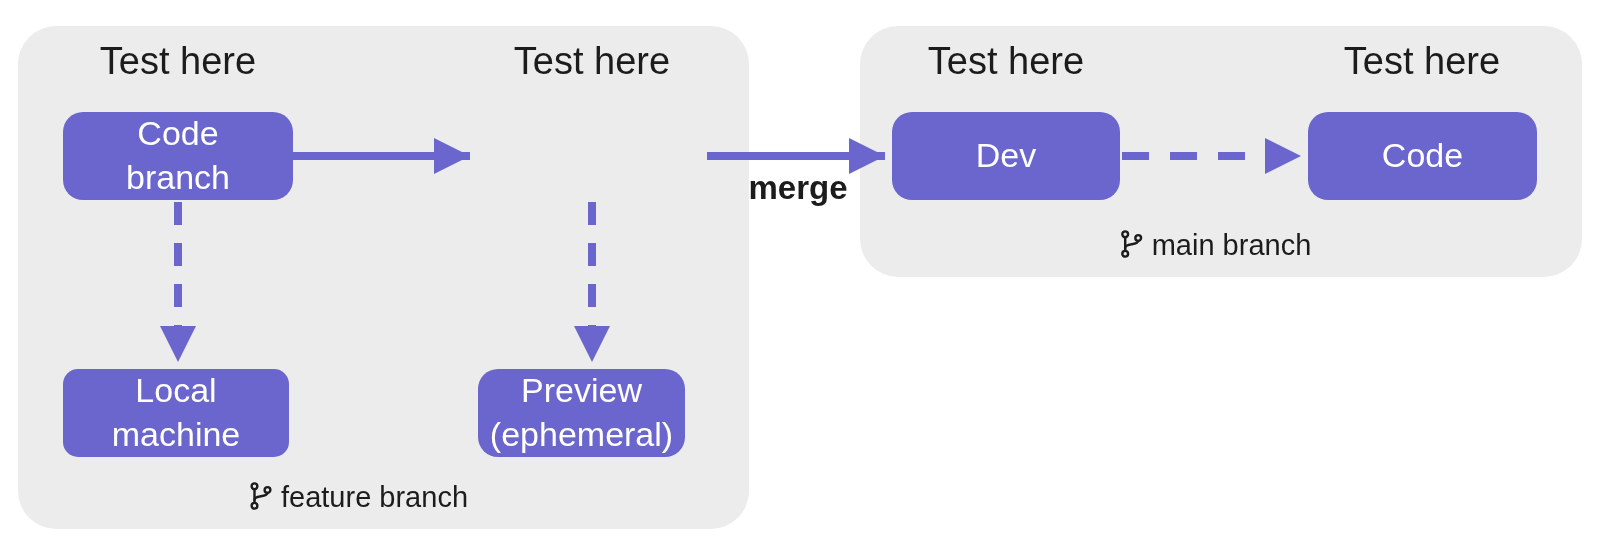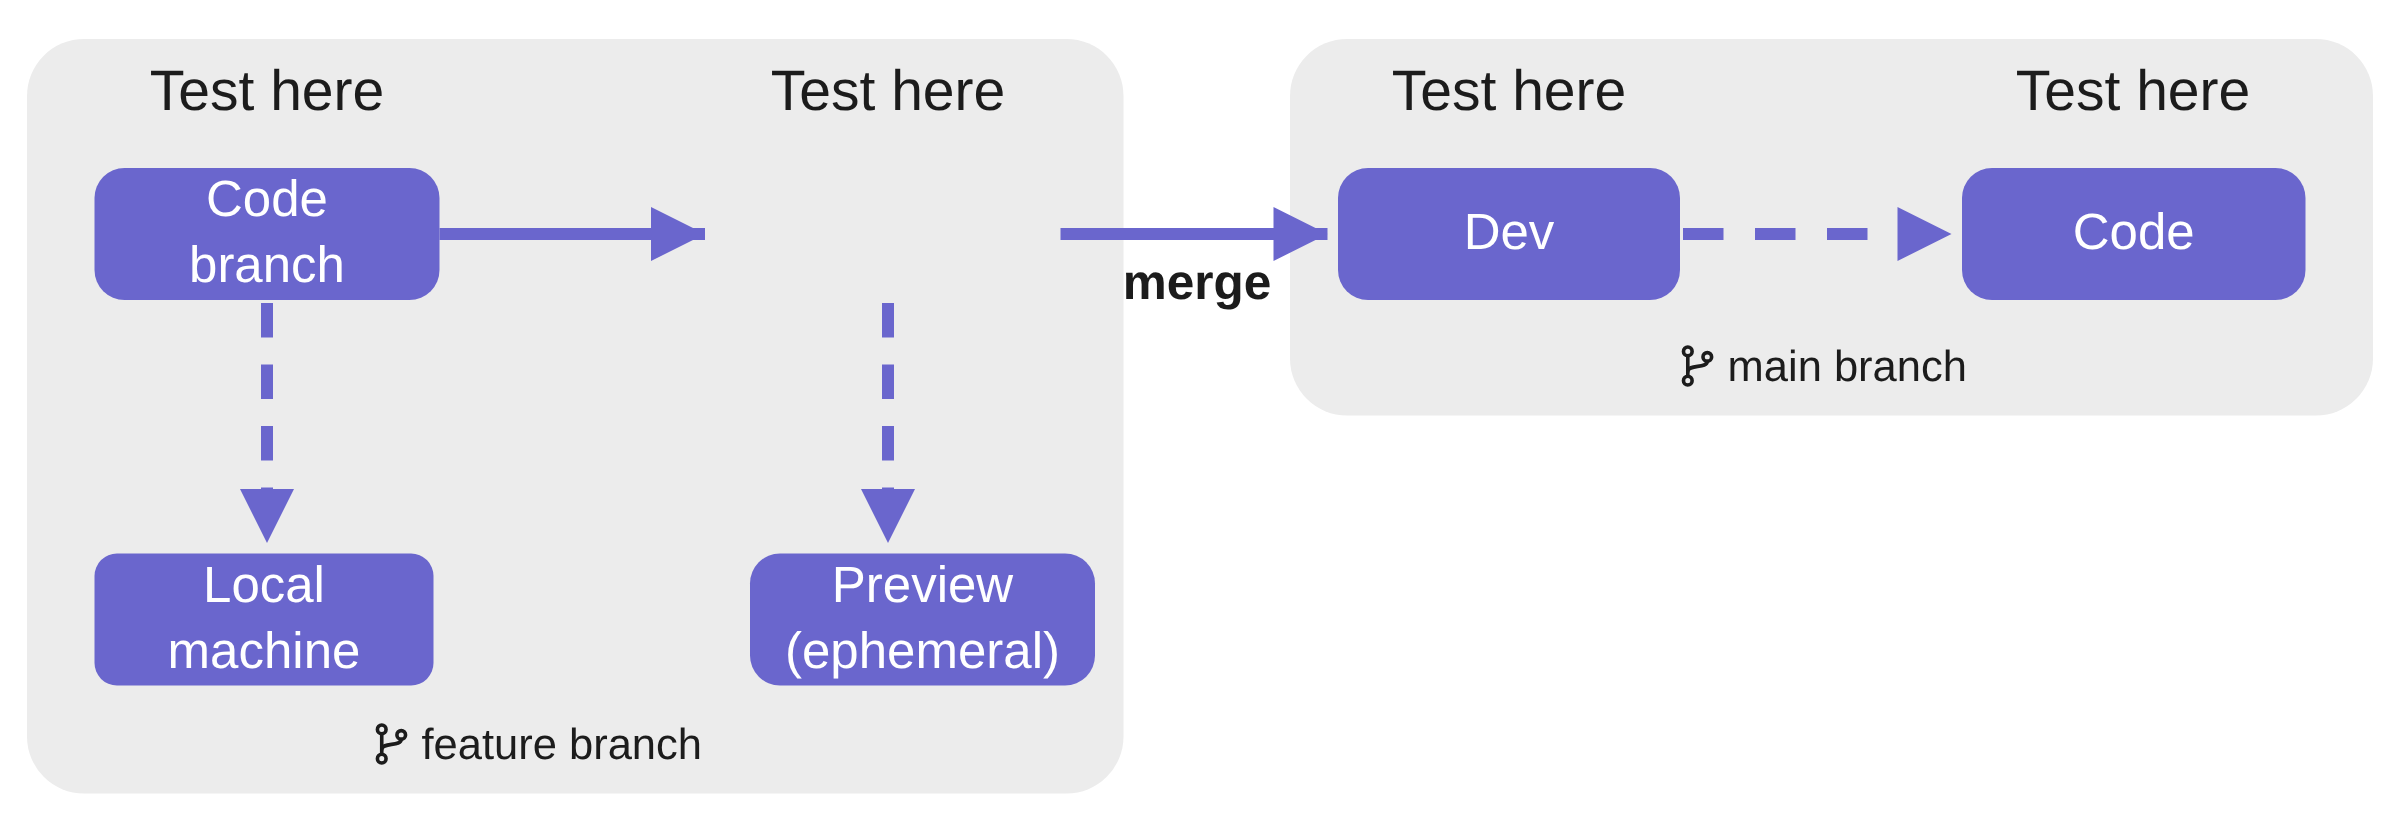--- a/index.html
+++ b/index.html
@@ -24,21 +24,21 @@
     color:var(--node-text,#ffffff);
     border-radius:20px;
     display:flex;align-items:center;justify-content:center;
     text-align:center;
     font-size:34px;line-height:1.28;
     white-space:pre-line;
   }
   .node-code-branch{left:63px;top:112px;width:230px;height:88px;}
   .node-pull-request{left:478px;top:112px;width:229px;height:88px;}
   .node-local-machine{left:63px;top:369px;width:226px;height:88px;border-radius:15px;}
-  .node-preview{left:500px;top:369px;width:230px;height:88px;}
+  .node-preview{left:478px;top:369px;width:207px;height:88px;}
   .node-dev{left:892px;top:112px;width:228px;height:88px;text-align:right;}
   .node-prod{left:1308px;top:112px;width:229px;height:88px;}
   .test-label{
     position:absolute;
     transform:translateX(-50%);
     font-size:38px;color:var(--text-dark,#1c1c1c);
     white-space:nowrap;
     top:40px;
   }
   .test-1{left:178px;}

